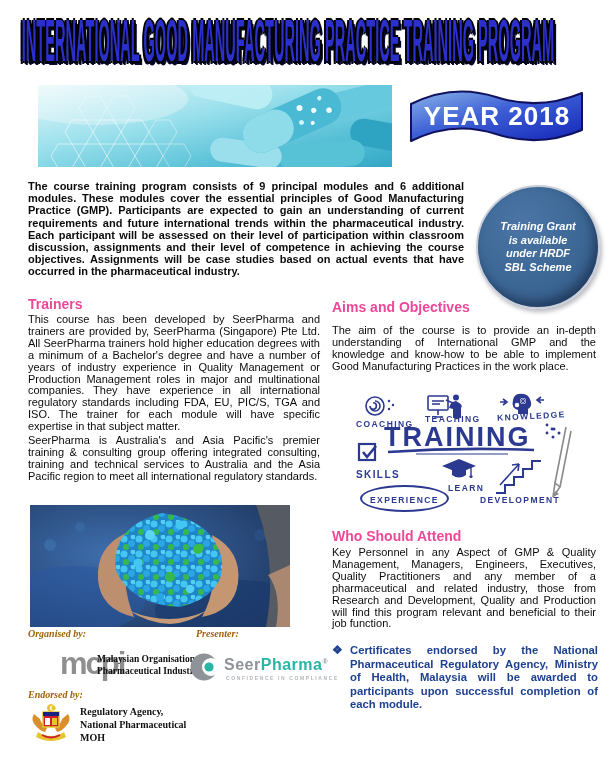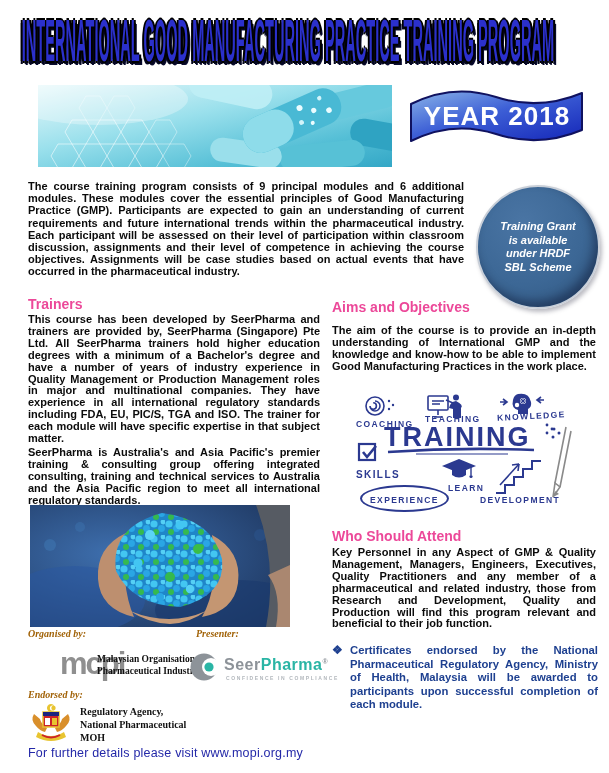--- a/index.html
+++ b/index.html
@@ -27,21 +27,21 @@
   
   .grant-circle{position:absolute;left:476px;top:185px;width:120px;height:120px;border-radius:50%;
     background:radial-gradient(circle at 38% 30%, #4a75a4 0%, #3c6795 55%, #2f547d 100%);
     border:2px solid #c9cfd8;
     box-shadow:inset -4px -6px 10px rgba(0,0,25,.35), 2px 3px 4px rgba(60,60,80,.35);
     display:flex;flex-direction:column;align-items:center;justify-content:center;}
   .grant-circle span{color:#ffffff;font-weight:bold;font-style:italic;font-size:11px;line-height:13.5px;}
 
   
   .heading{font-size:14px;font-weight:bold;color:#ec4899;margin:0;}
-  .body-text{font-size:11px;line-height:11.9px;font-weight:bold;color:#0b0b0b;text-align:justify;}
+  .body-text{font-size:11px;line-height:11.9px;font-weight:normal;color:#0b0b0b;text-align:justify;}
 
   .trainers{position:absolute;left:28px;top:296px;width:292px;}
   .trainers .body-text{margin-top:2px;}
 
   .photo{position:absolute;left:30px;top:505px;width:260px;height:122px;overflow:hidden;}
 
   .aims{position:absolute;left:332px;top:299px;width:264px;}
   .aims .body-text{margin-top:10px;}
 
   .attend{position:absolute;left:332px;top:528px;width:264px;}
@@ -332,15 +332,14 @@
       <path d="M22,16 h5 v7 h-5 z" fill="#e8c430"></path>
     <path d="M8,30 q13,8 26,0 l2,5 q-15,8 -30,0 z" fill="#e8c430"></path>
     <path d="M12,33 q9,5 18,0" stroke="#cc2229" stroke-width="2" fill="none"></path>
   </svg>
   <span class="npra-name">
     <span style="display:block">Regulatory Agency,</span>
     <span style="display:block">National Pharmaceutical</span>
     <span style="display:block">MOH</span>
   </span>
 
-  <div class="footer"><span>For further details please visit </span><span class="url">www.mopi.org.my</span></div>
 
 </div>
 
 </body></html>

